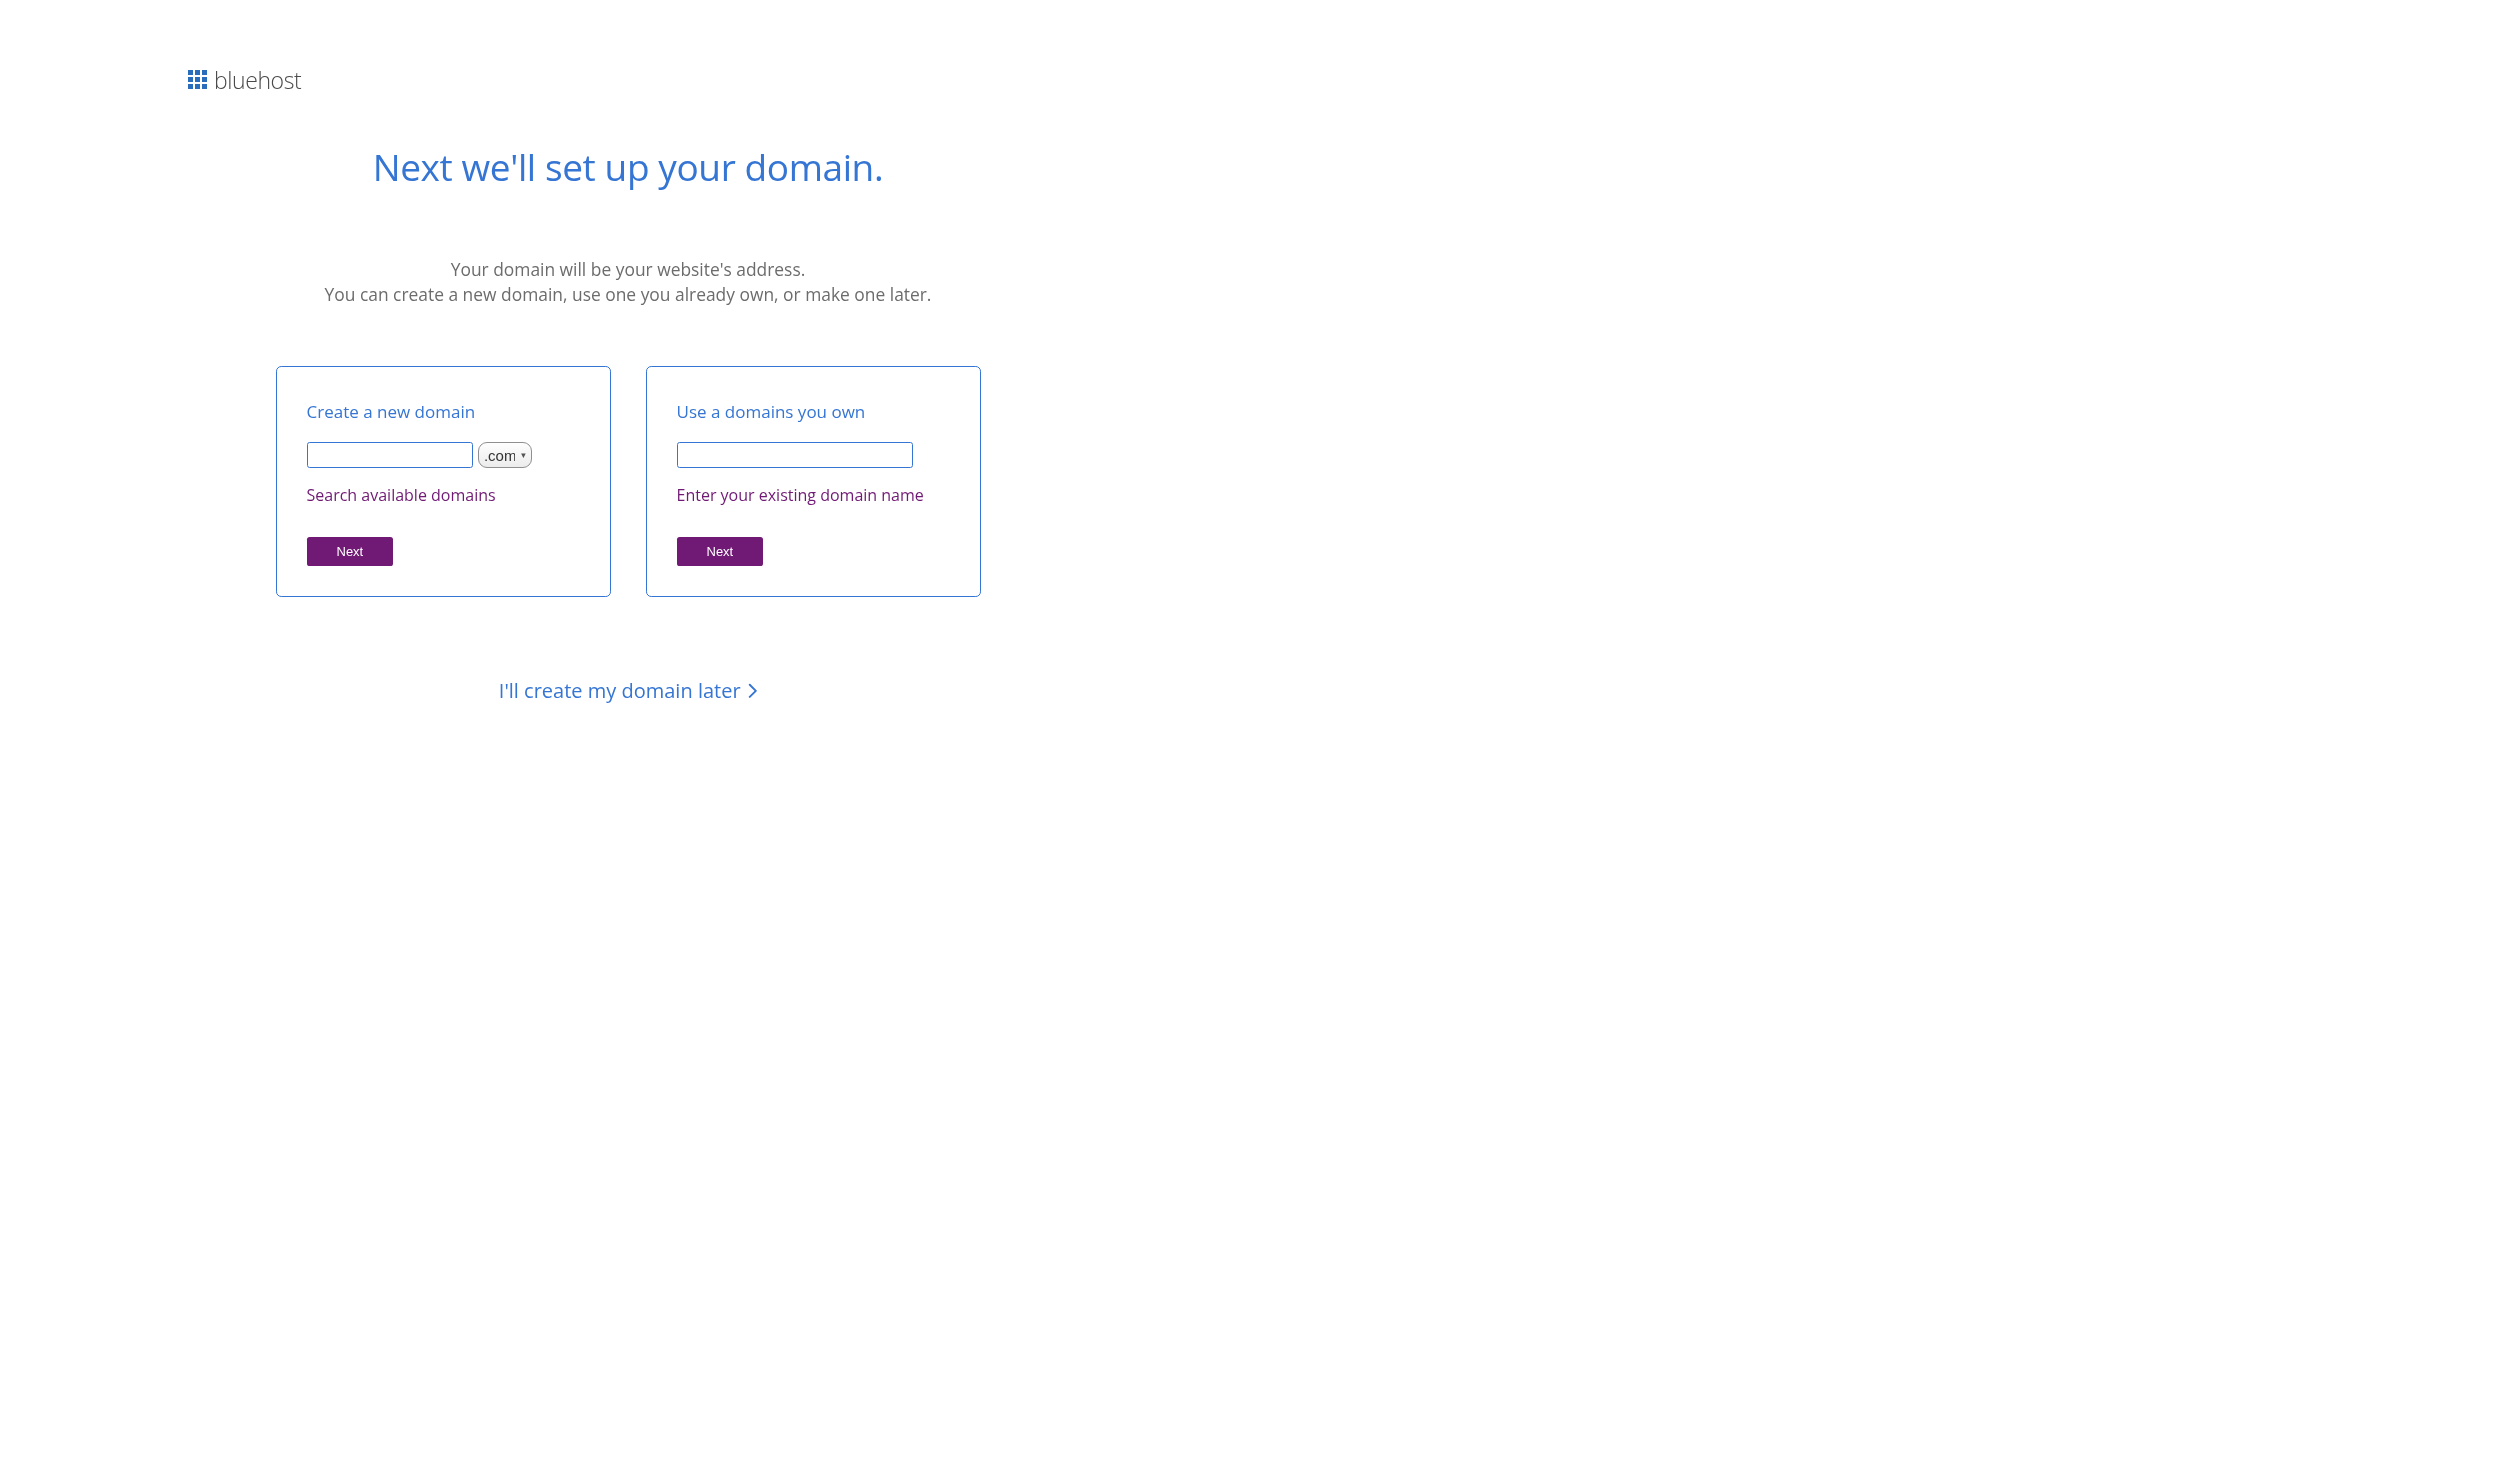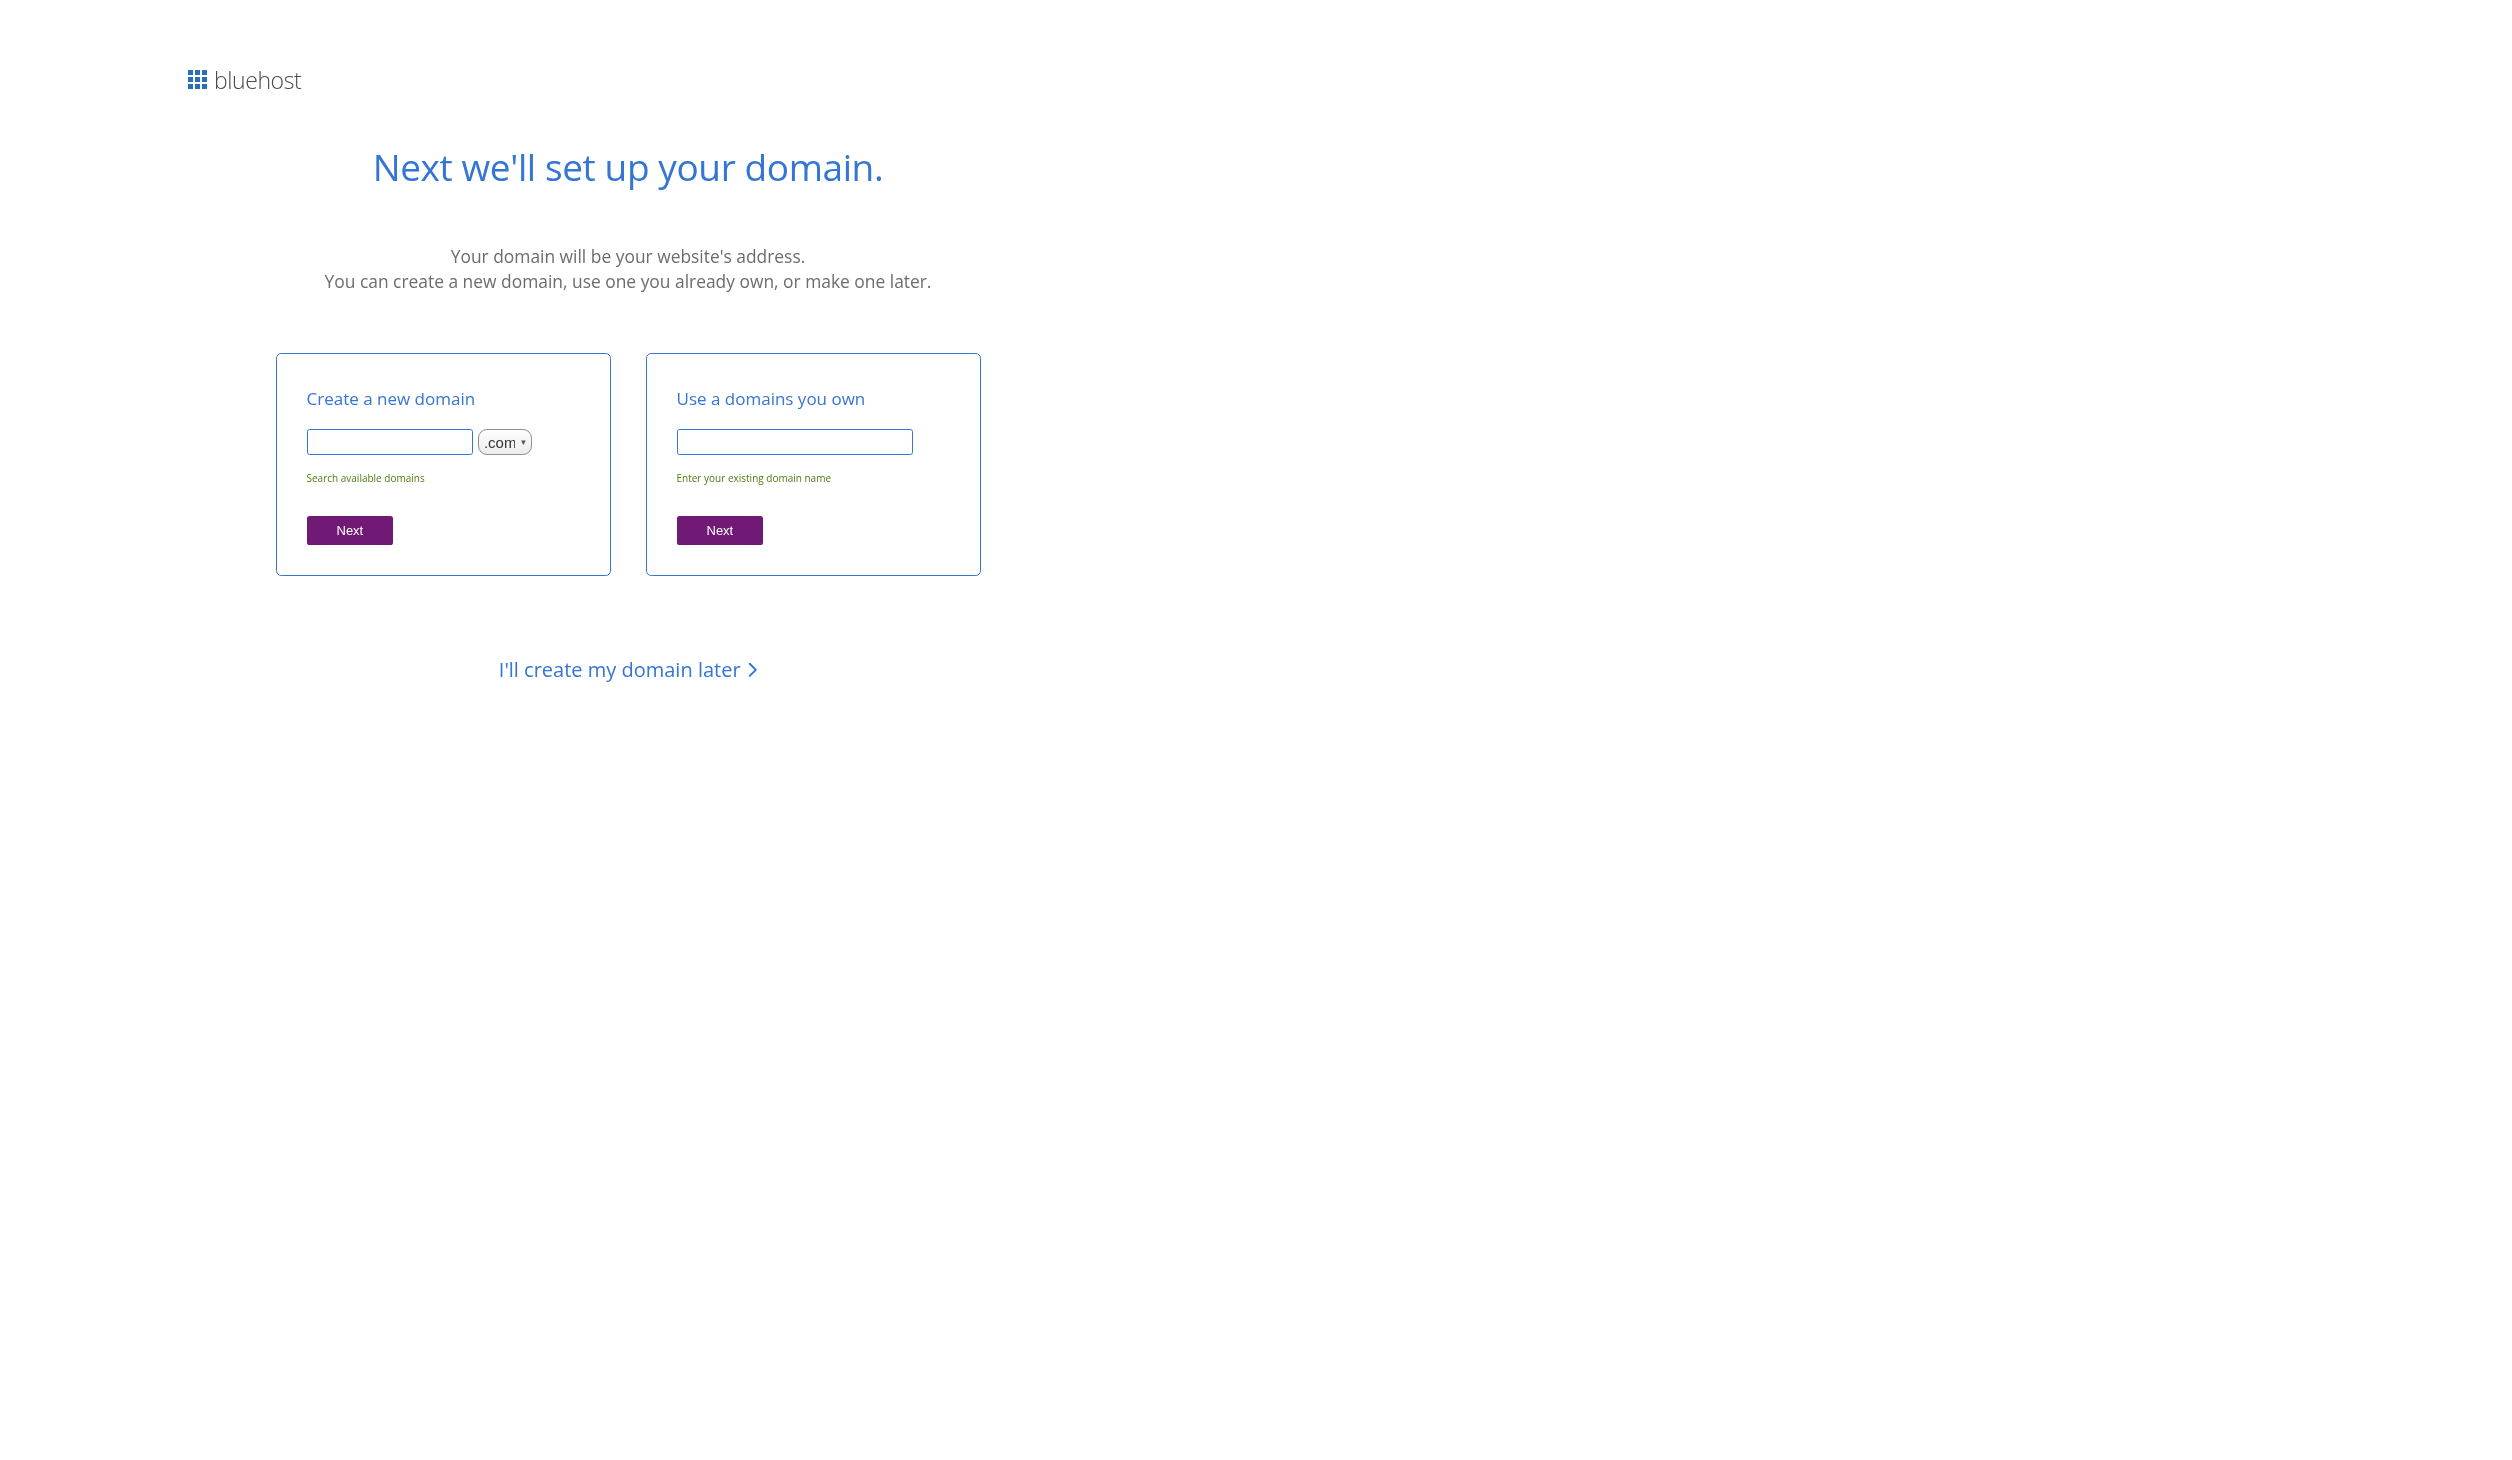--- a/index.html
+++ b/index.html
@@ -41,21 +41,21 @@
     text-align: center;
     padding-top: 45px;
   }
   h1 {
     font-size: 37px;
     font-weight: 400;
     color: #3575d3;
     letter-spacing: -0.4px;
   }
   .subtext {
-    margin-top: 52px;
+    margin-top: 65px;
     font-size: 17.4px;
     color: #6c6c6c;
     line-height: 1.45;
     font-weight: 400;
   }
   .panels {
     display: flex;
     justify-content: center;
     gap: 35px;
     margin-top: 59px;
@@ -109,22 +109,22 @@
   .select-arrow {
     position: absolute;
     right: 4.4px;
     top: 50%;
     transform: translateY(-50%);
     pointer-events: none;
     font-size: 7.9px;
     color: #555;
   }
   .helper {
-    font-size: 10px;
-    color: #4d7c0f;
+    font-size: 16px;
+    color: #701a75;
     margin-bottom: 31px;
   }
   .next-btn {
     background: #701a75;
     color: #fff;
     border: none;
     border-radius: 2.6px;
     padding: 7px 30px;
     font-size: 13px;
     cursor: pointer;

